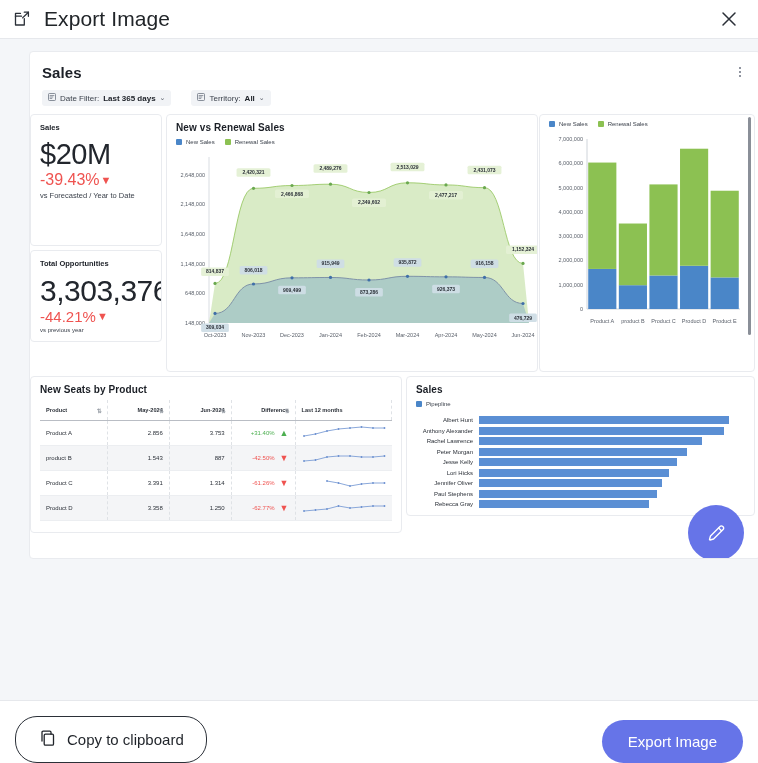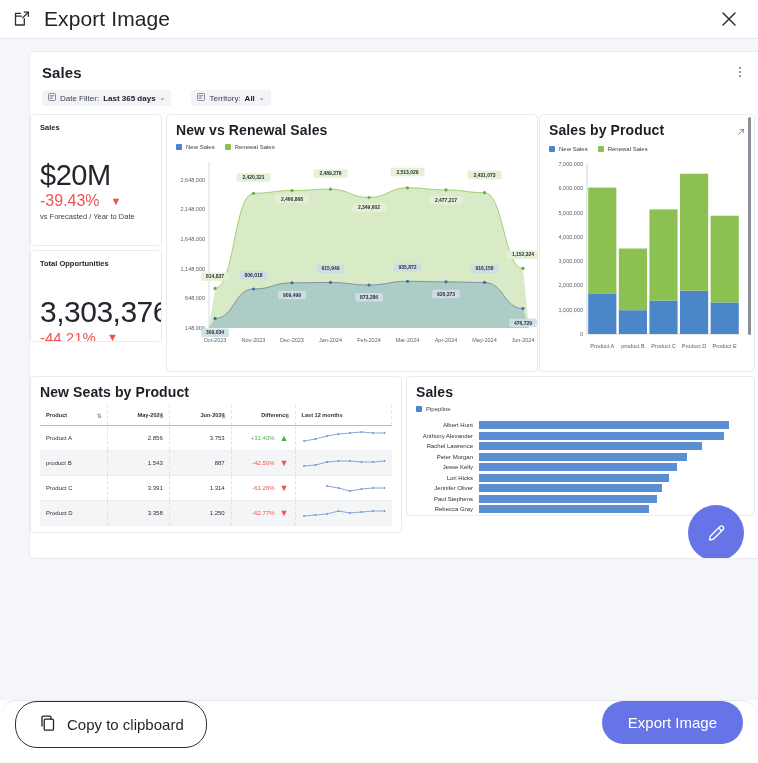--- a/index.html
+++ b/index.html
@@ -88,32 +88,32 @@
     padding: 0 12px;
   }
   .card {
     position: absolute;
     background: #ffffff;
     border: 1px solid #e9ebef;
     border-radius: 4px;
     overflow: hidden;
   }
   .card-title {
-    font-size: 14px; font-weight: 700; color: #1b1f26;
+    font-size: 10px; font-weight: 700; color: #1b1f26;
     padding: 7px 9px 0 9px; letter-spacing: .1px;
   }
   .legend { display: flex; gap: 10px; padding: 6px 9px 0 9px; align-items: center; }
   .legend-item { display: flex; align-items: center; gap: 4px; font-size: 6px; color: #3c424c; }
   .swatch { width: 6px; height: 6px; border-radius: 1px; display: block; }
 
   
   .kpi-label { font-size: 7.5px; font-weight: 700; color: #1b1f26; padding: 8px 9px 0 9px; }
-  .kpi-value { font-size: 29px; font-weight: 400; color: #22262d; padding: 8px 9px 0 9px; line-height: 1; letter-spacing: -.5px; margin-top: 21px; }
+  .kpi-value { font-size: 29px; font-weight: 400; color: #22262d; padding: 8px 9px 0 9px; line-height: 1; letter-spacing: -.5px; }
   .kpi-value.small { font-size: 30px; }
-  .kpi-delta { font-size: 16px; color: #ef5350; padding: 3px 9px 0 9px; display: flex; align-items: center; gap: 11px; line-height: 1; }
+  .kpi-delta { font-size: 16px; color: #ef5350; padding: 3px 9px 0 9px; display: flex; align-items: center; gap: 1px; line-height: 1; }
   .kpi-delta.sm { font-size: 15px; }
   .kpi-delta .tri { font-size: 11px; }
   .kpi-sub { font-size: 7.5px; color: #3c424c; padding: 3px 9px 0 9px; }
   .kpi-sub.tiny { font-size: 6px; }
 
   
   .axis-lbl { font-size: 5.5px; fill: #5b616b; font-family: "Liberation Sans", sans-serif; }
   .dlabel { font-size: 5px; font-weight: 700; font-family: "Liberation Sans", sans-serif; }
 
   
@@ -153,23 +153,22 @@
   .vscroll { position: absolute; right: 2px; top: 2px; width: 5px; height: 238px; }
   .vscroll .thumb { width: 3px; height: 218px; background: #8a8f98; border-radius: 2px; margin: 0 auto; }
 
   
   .modal-footer {
     position: absolute;
     left: 0; bottom: 0;
     width: 758px; height: 63px;
     background: #ffffff;
     border-top: 1px solid #e6e8ec;
-    display: flex; align-items: flex-start;
+    display: flex; align-items: flex-end;
     padding: 0 15px;
-    border-radius: 17px;
   }
   .btn-ghost {
     display: flex; align-items: center; gap: 9px;
     border: 1px solid #2b3038;
     border-radius: 22px;
     background: #fff;
     padding: 11px 22px;
     font-size: 15px;
     color: #1f2329;
     cursor: pointer;
@@ -360,28 +359,20 @@
               <text x="202" y="192" text-anchor="middle" class="axis-lbl">Feb-2024</text>
               <text x="240.5" y="192" text-anchor="middle" class="axis-lbl">Mar-2024</text>
               <text x="279" y="192" text-anchor="middle" class="axis-lbl">Apr-2024</text>
               <text x="317.5" y="192" text-anchor="middle" class="axis-lbl">May-2024</text>
               <text x="356" y="192" text-anchor="middle" class="axis-lbl">Jun-2024</text>
             </g>
         </svg>
       </div>
 
       <div class="card" style="left:509px; top:0px; width:216px; height:258px;">
-        <div style="display:flex;align-items:flex-start">
-          <div class="card-title">Sales by Product</div>
-          <span style="margin-left:auto;padding:7px 9px 0 0;">
-            <svg width="8" height="8" viewBox="0 0 10 10">
-                <path d="M2 8L8 2M4.4 2H8v3.6" stroke="#6b7280" stroke-width="1" fill="none" stroke-linecap="round" stroke-linejoin="round"></path>
-              </svg>
-          </span>
-        </div>
         <div class="legend">
           <div class="legend-item">
             <span class="swatch" style="background:#4a86c8"></span>
             <span>New Sales</span>
           </div>
           <div class="legend-item">
             <span class="swatch" style="background:#8cc152"></span>
             <span>Renewal Sales</span>
           </div>
         </div>

